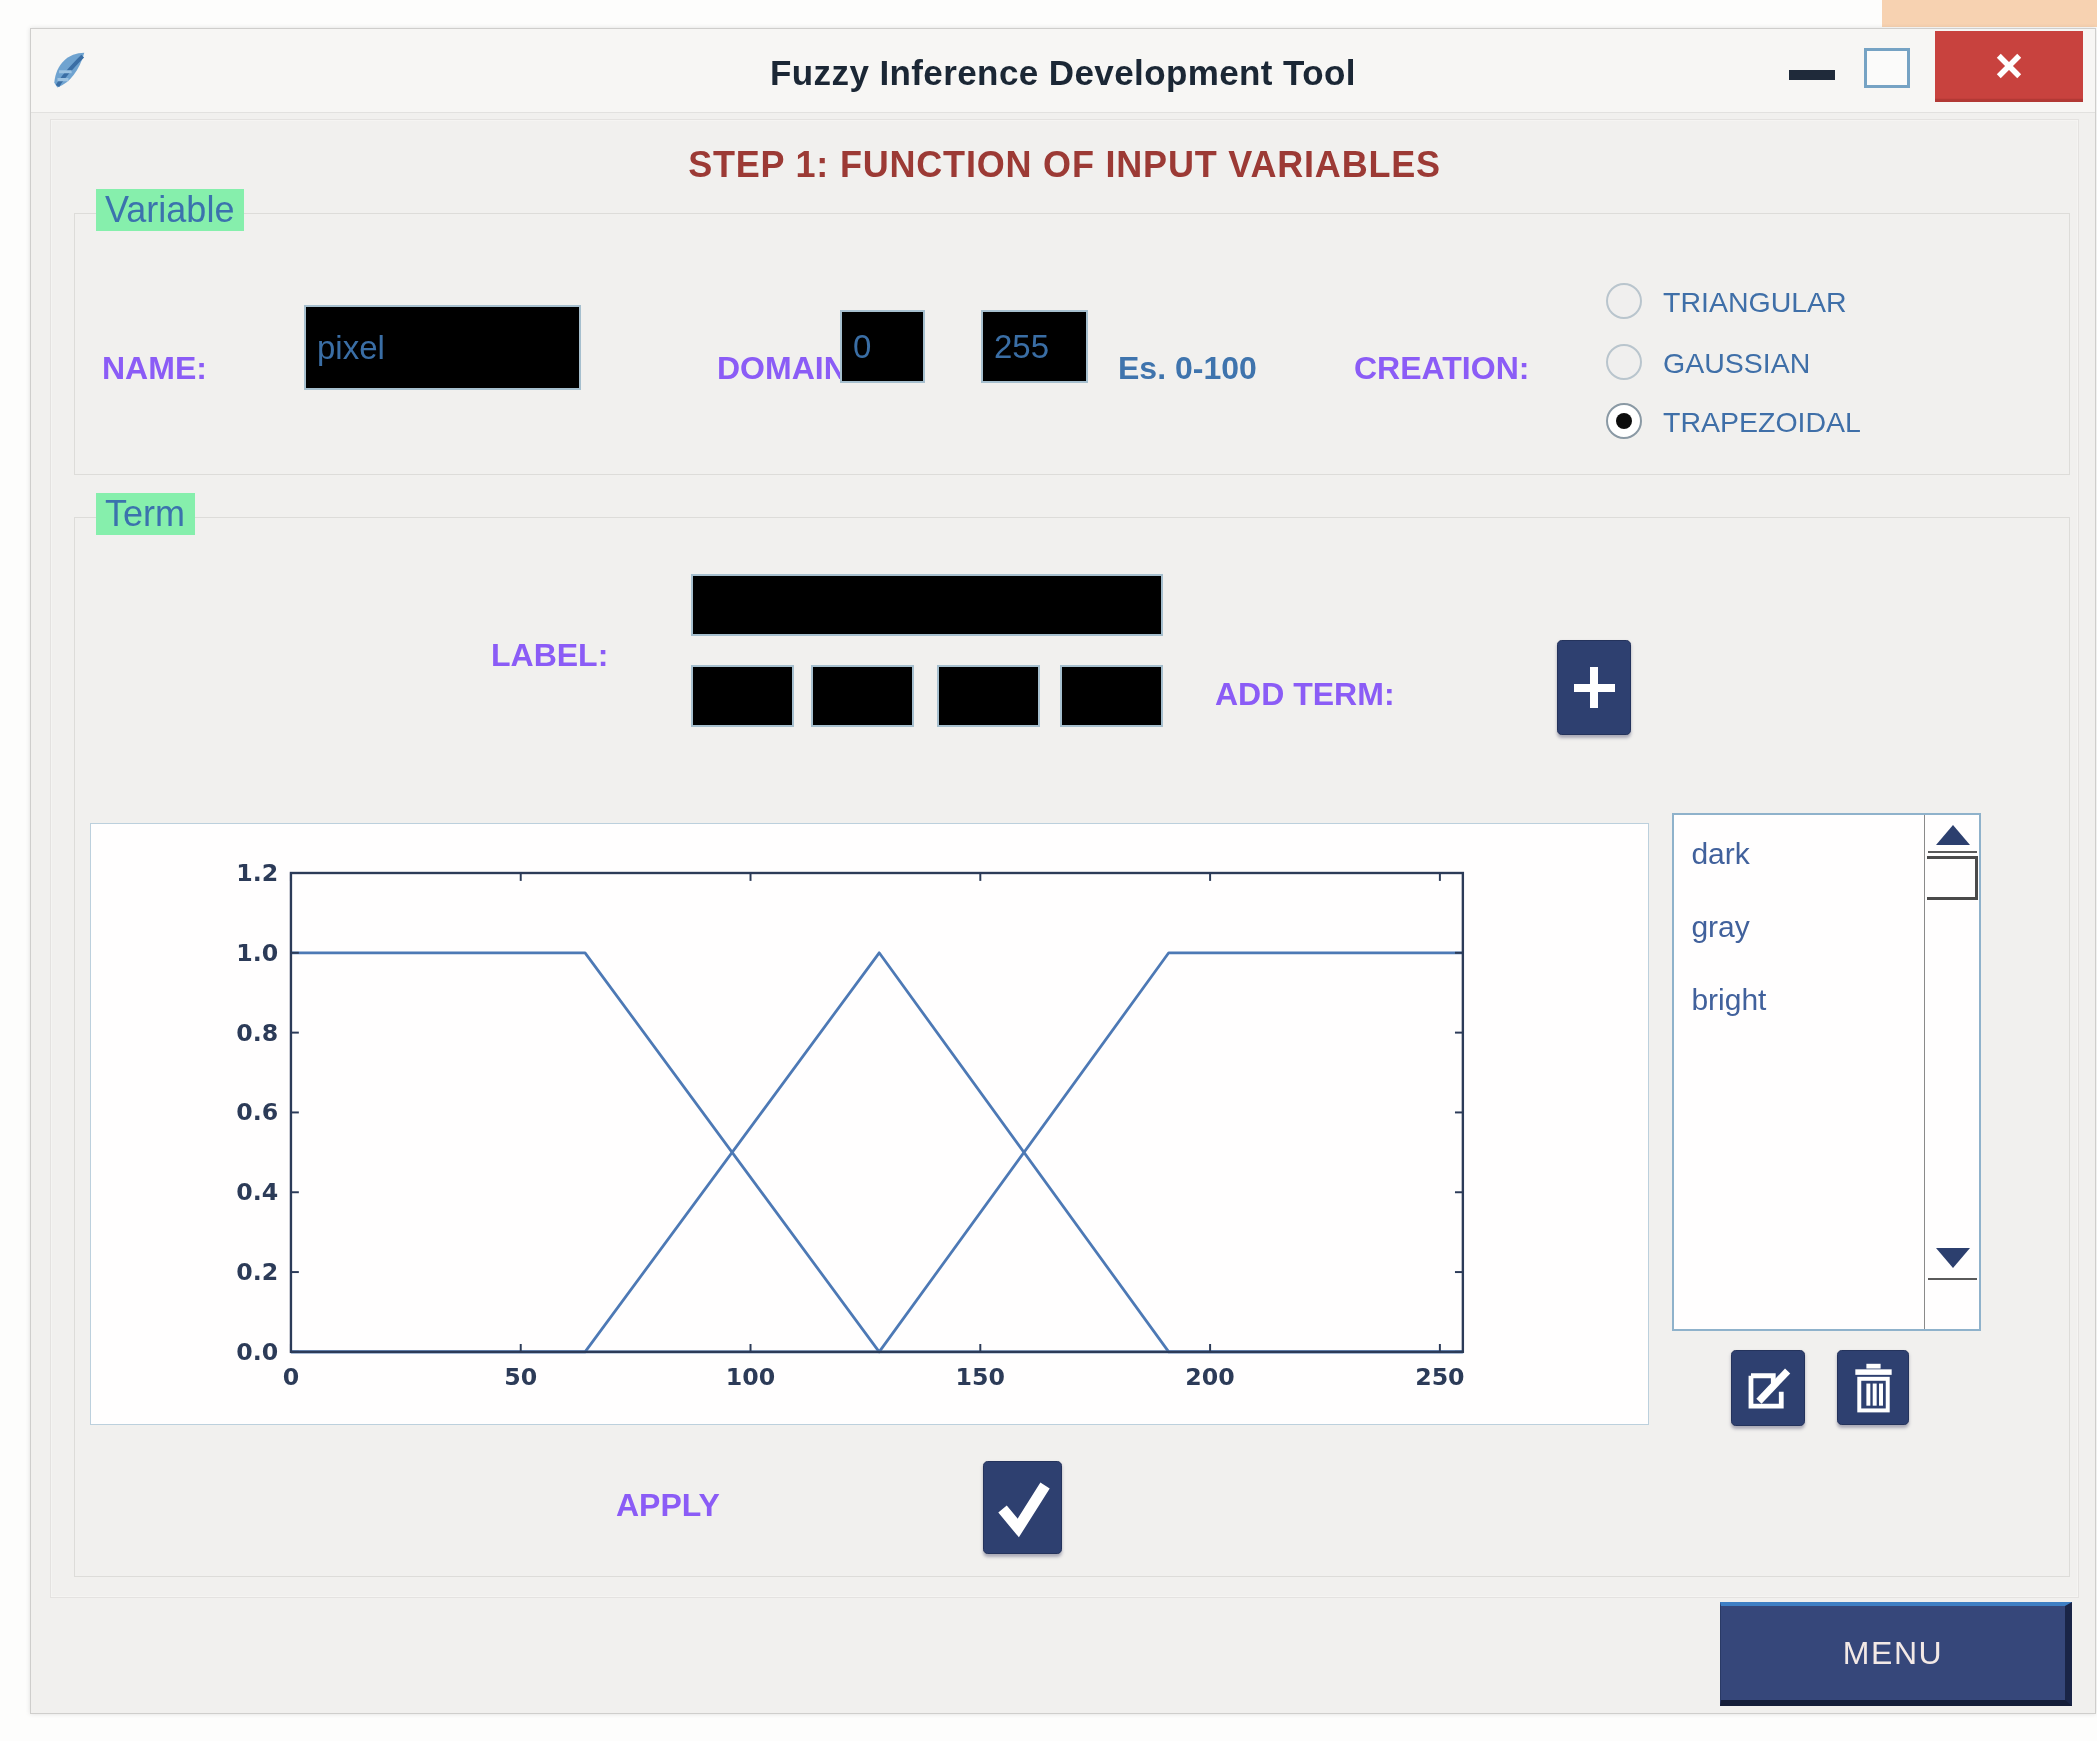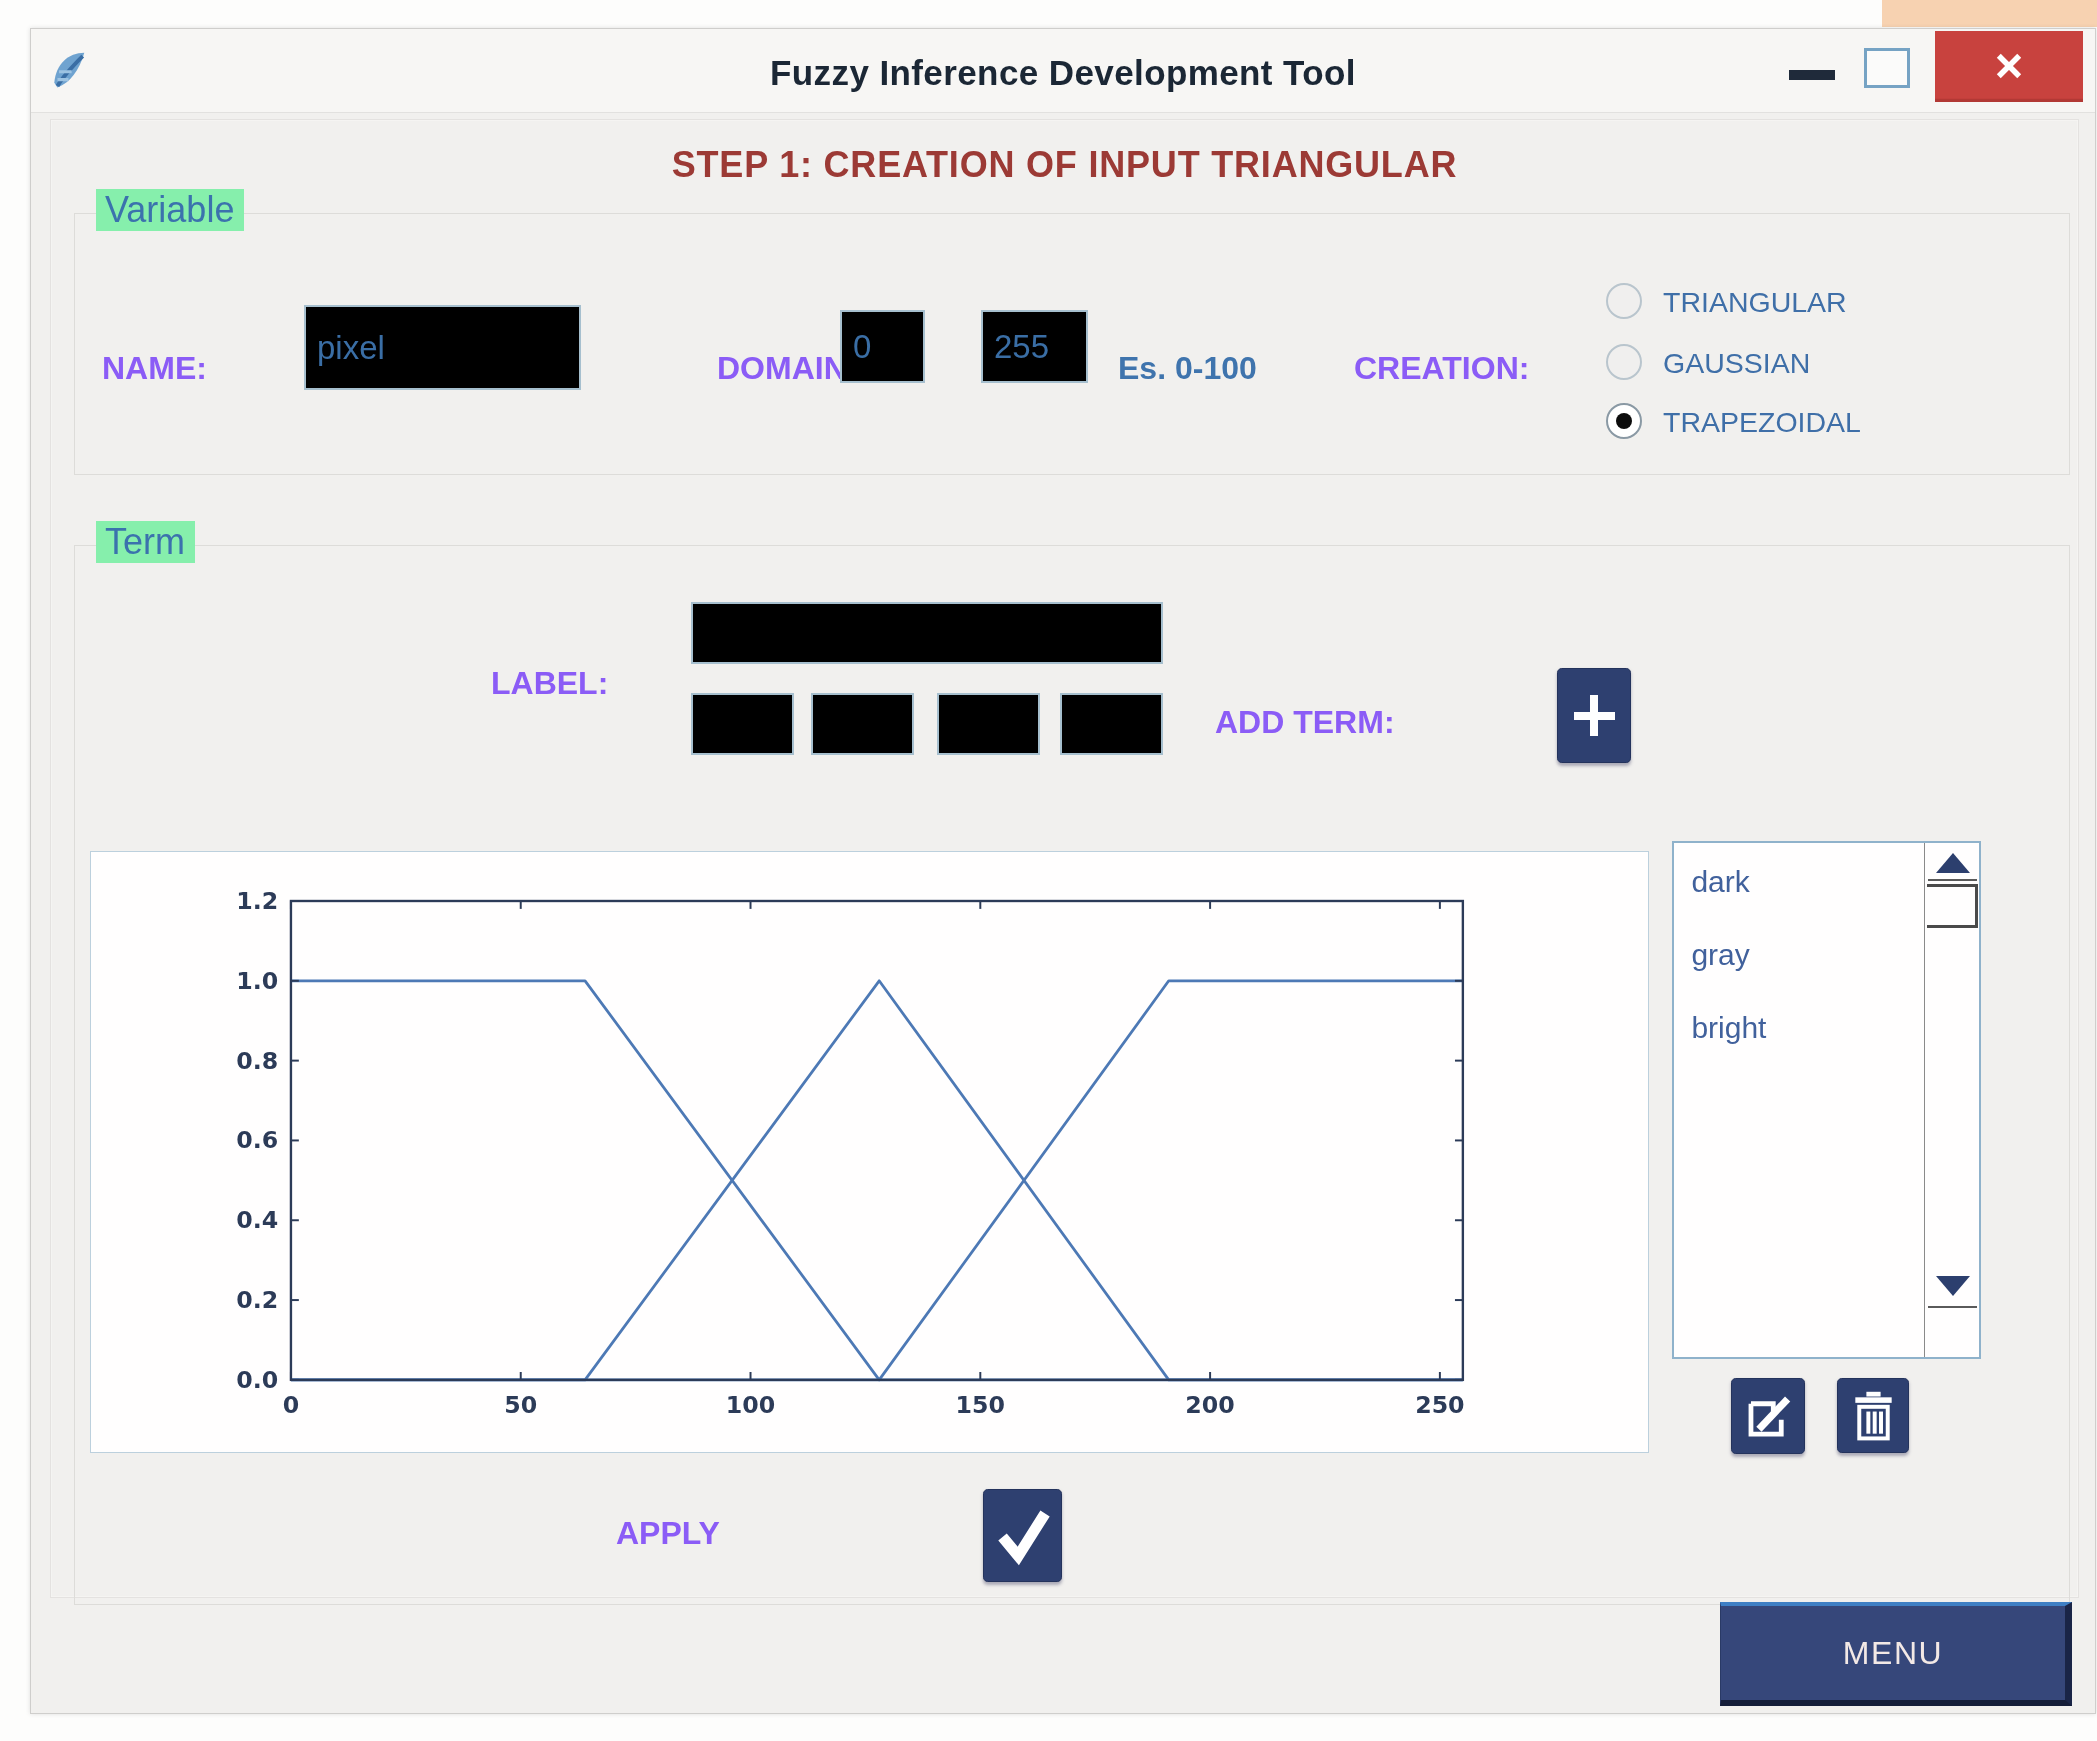--- a/index.html
+++ b/index.html
@@ -21,21 +21,21 @@
   #btn-close svg { position:absolute; left:50%; top:50%; transform:translate(-50%,-50%); }
 
   
   #content-frame { position:absolute; left:19px; top:90px; width:2029px; height:1479px; border:1.6px solid #e4e2e0; box-shadow:inset 0 0 0 0.8px #f6f5f3; }
   #step-heading { position:absolute; left:19px; top:115px; width:2029px; text-align:center; font-size:36px; font-weight:bold; color:#9c3a35; letter-spacing:0.8px; }
 
   .groupbox { position:absolute; border:1.6px solid #dddcd9; }
   .group-title { position:absolute; left:20.5px; top:-25px; padding:0 9.5px; background:#86efac; font-size:36px; color:#3b72ad; }
 
   #variable-group { left:43px; top:184px; width:1996px; height:262px; }
-  #term-group     { left:43px; top:516px; width:1996px; height:1060px; }
+  #term-group     { left:43px; top:488px; width:1996px; height:1060px; }
 
   .field-label { position:absolute; font-size:32px; font-weight:bold; color:#8b5cf6; }
 
   .entry { position:absolute; background:#000000; border:2.4px solid #a6bfce; font-size:33px; color:#3a6ea5; padding:0 11px; font-family:"Liberation Sans",sans-serif; outline:none; }
 
   
   #name-label     { left:27px;  top:136px; }
   #name-input     { left:229px; top:91px; width:277px; height:85px; }
   #domain-label   { left:642px; top:136px; }
   #domain-min     { left:765px;  top:96px; width:85px; height:73px; }
@@ -105,21 +105,21 @@
       <div id="btn-max"></div>
       <div id="btn-close">
         <svg width="33" height="33" viewBox="0 0 42 42">
           <line x1="8" y1="8" x2="34" y2="34" stroke="#fff" stroke-width="7"></line>
           <line x1="34" y1="8" x2="8" y2="34" stroke="#fff" stroke-width="7"></line>
         </svg>
       </div>
     </div>
 
     <div id="content-frame"></div>
-    <div id="step-heading">STEP 1: CREATION OF INPUT TRIANGULAR</div>
+    <div id="step-heading">STEP 1: FUNCTION OF INPUT VARIABLES</div>
 
     <div id="variable-group" class="groupbox">
       <span class="group-title">Variable</span>
 
       <span id="name-label" class="field-label">NAME:</span>
       <input id="name-input" class="entry" value="pixel" style="">
 
       <span id="domain-label" class="field-label">DOMAIN:</span>
       <input id="domain-min" class="entry" value="0" style="">
       <input id="domain-max" class="entry" value="255" style="">

